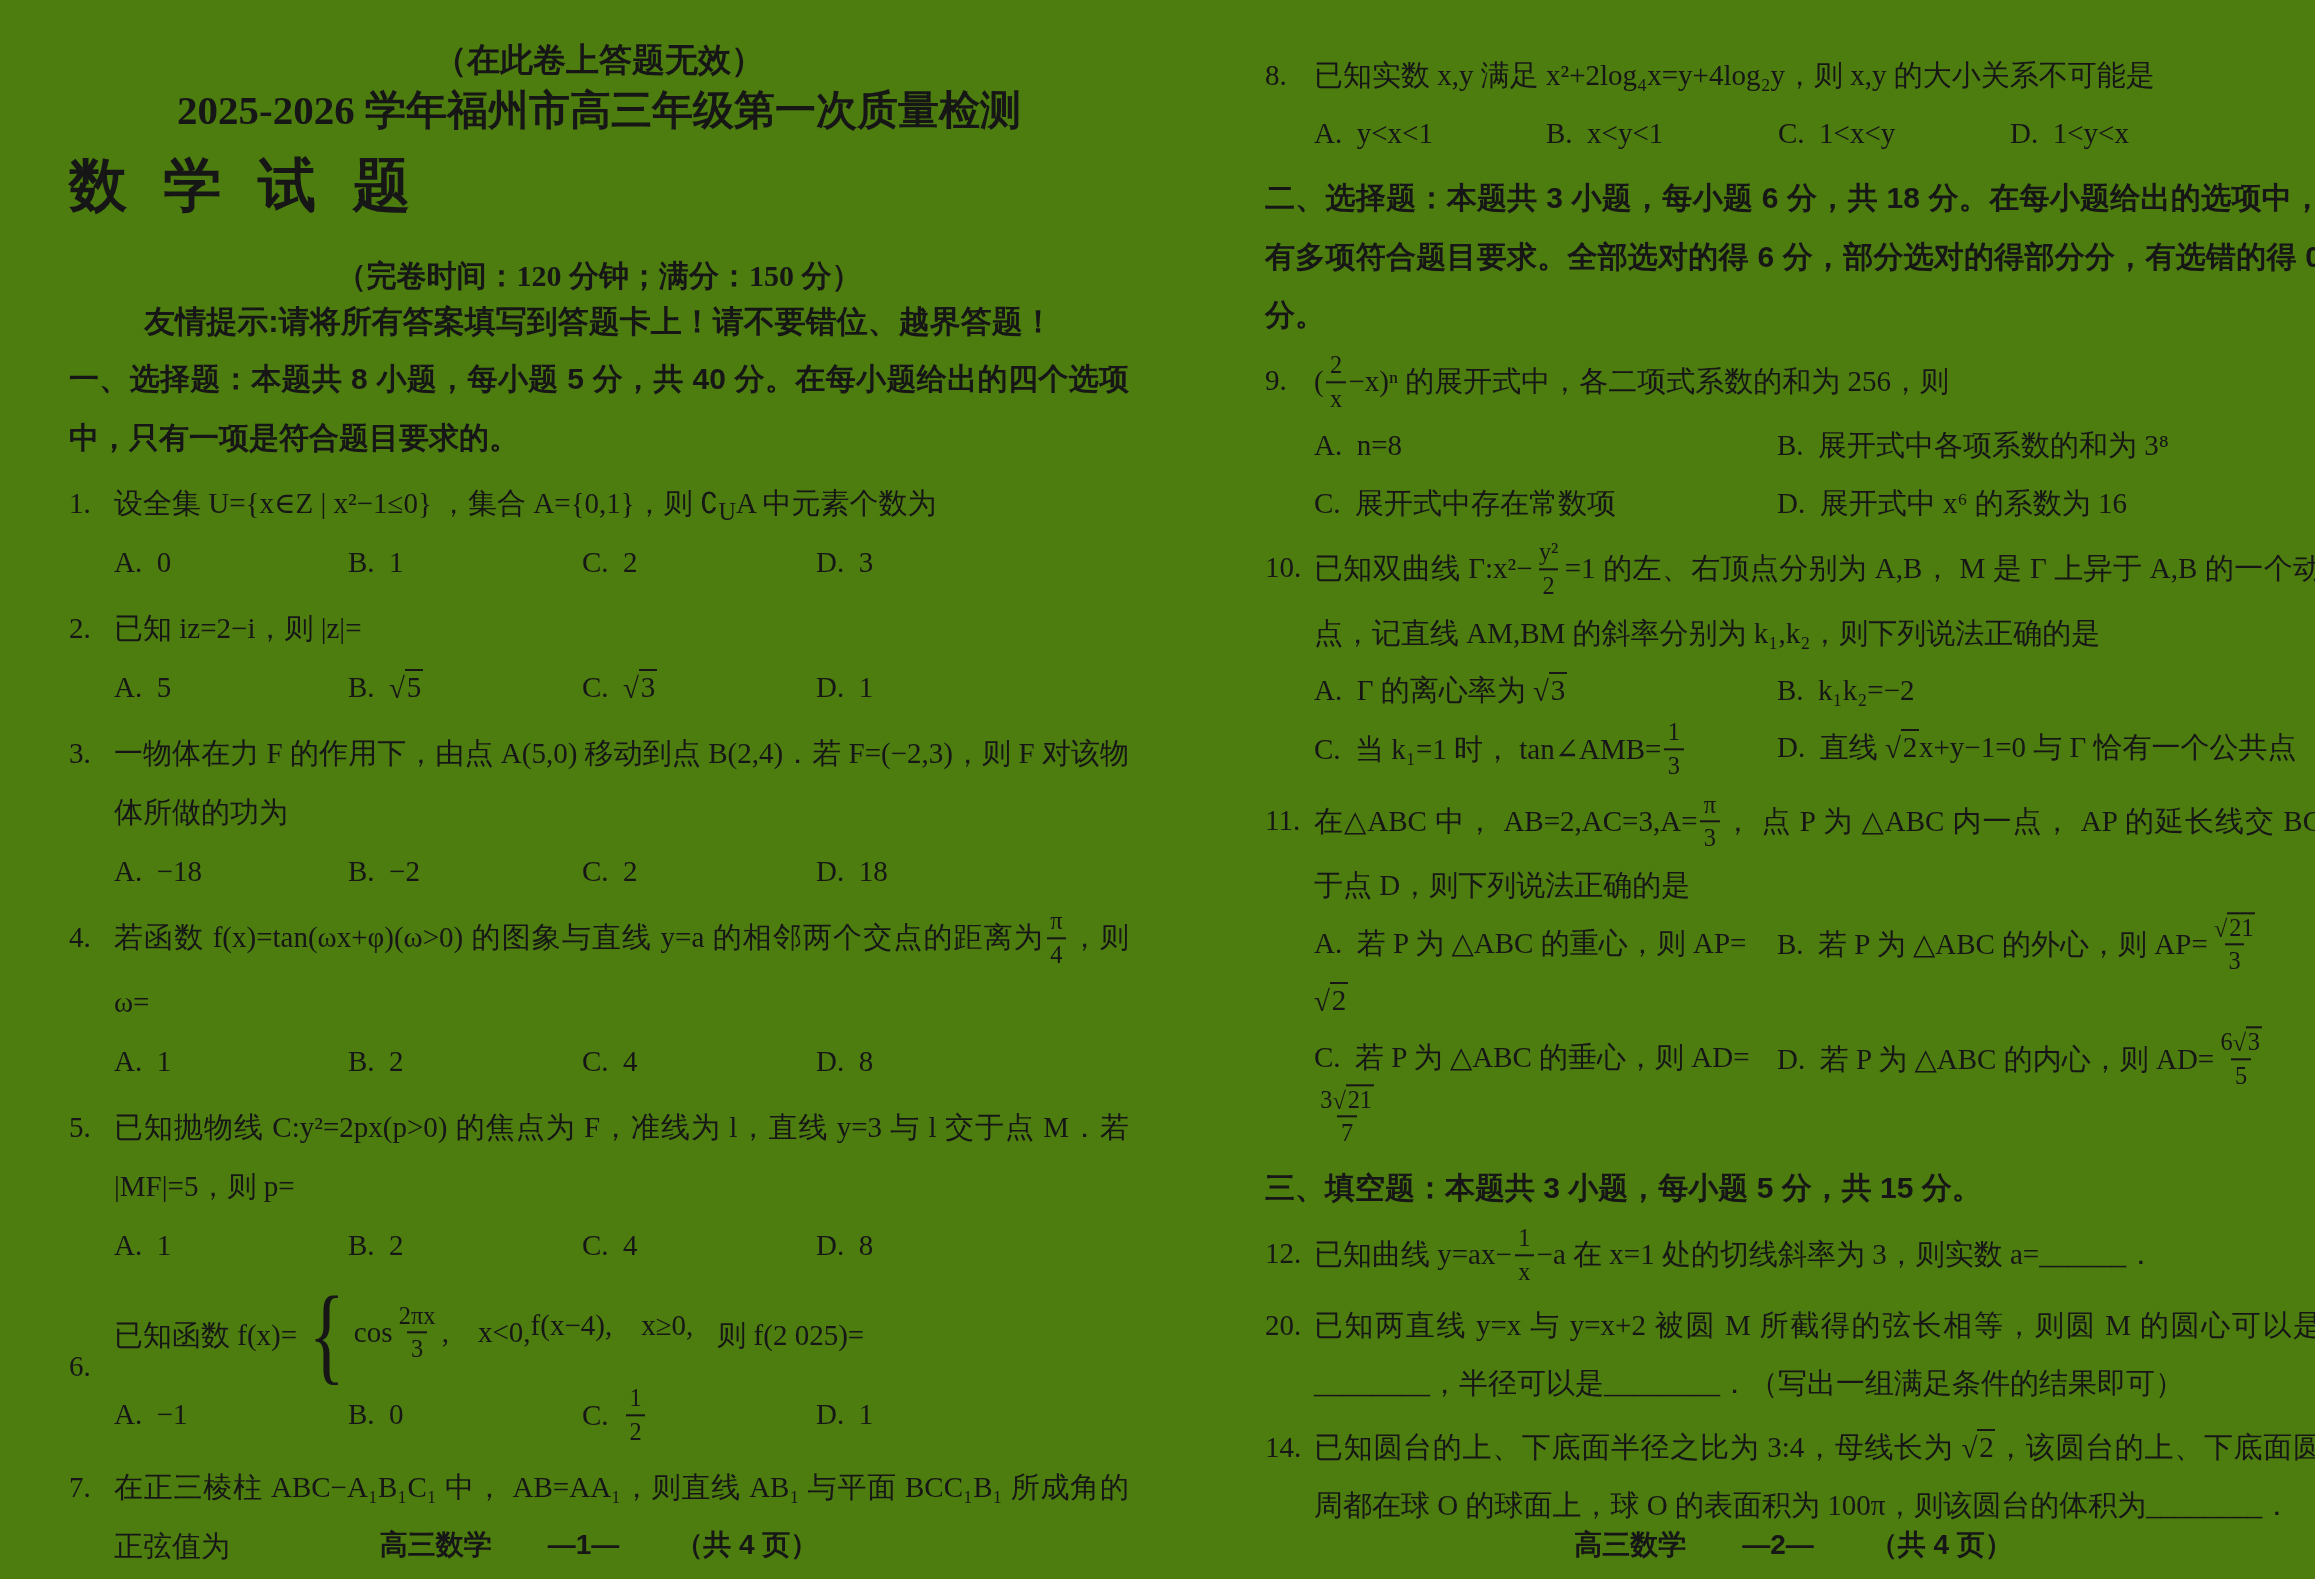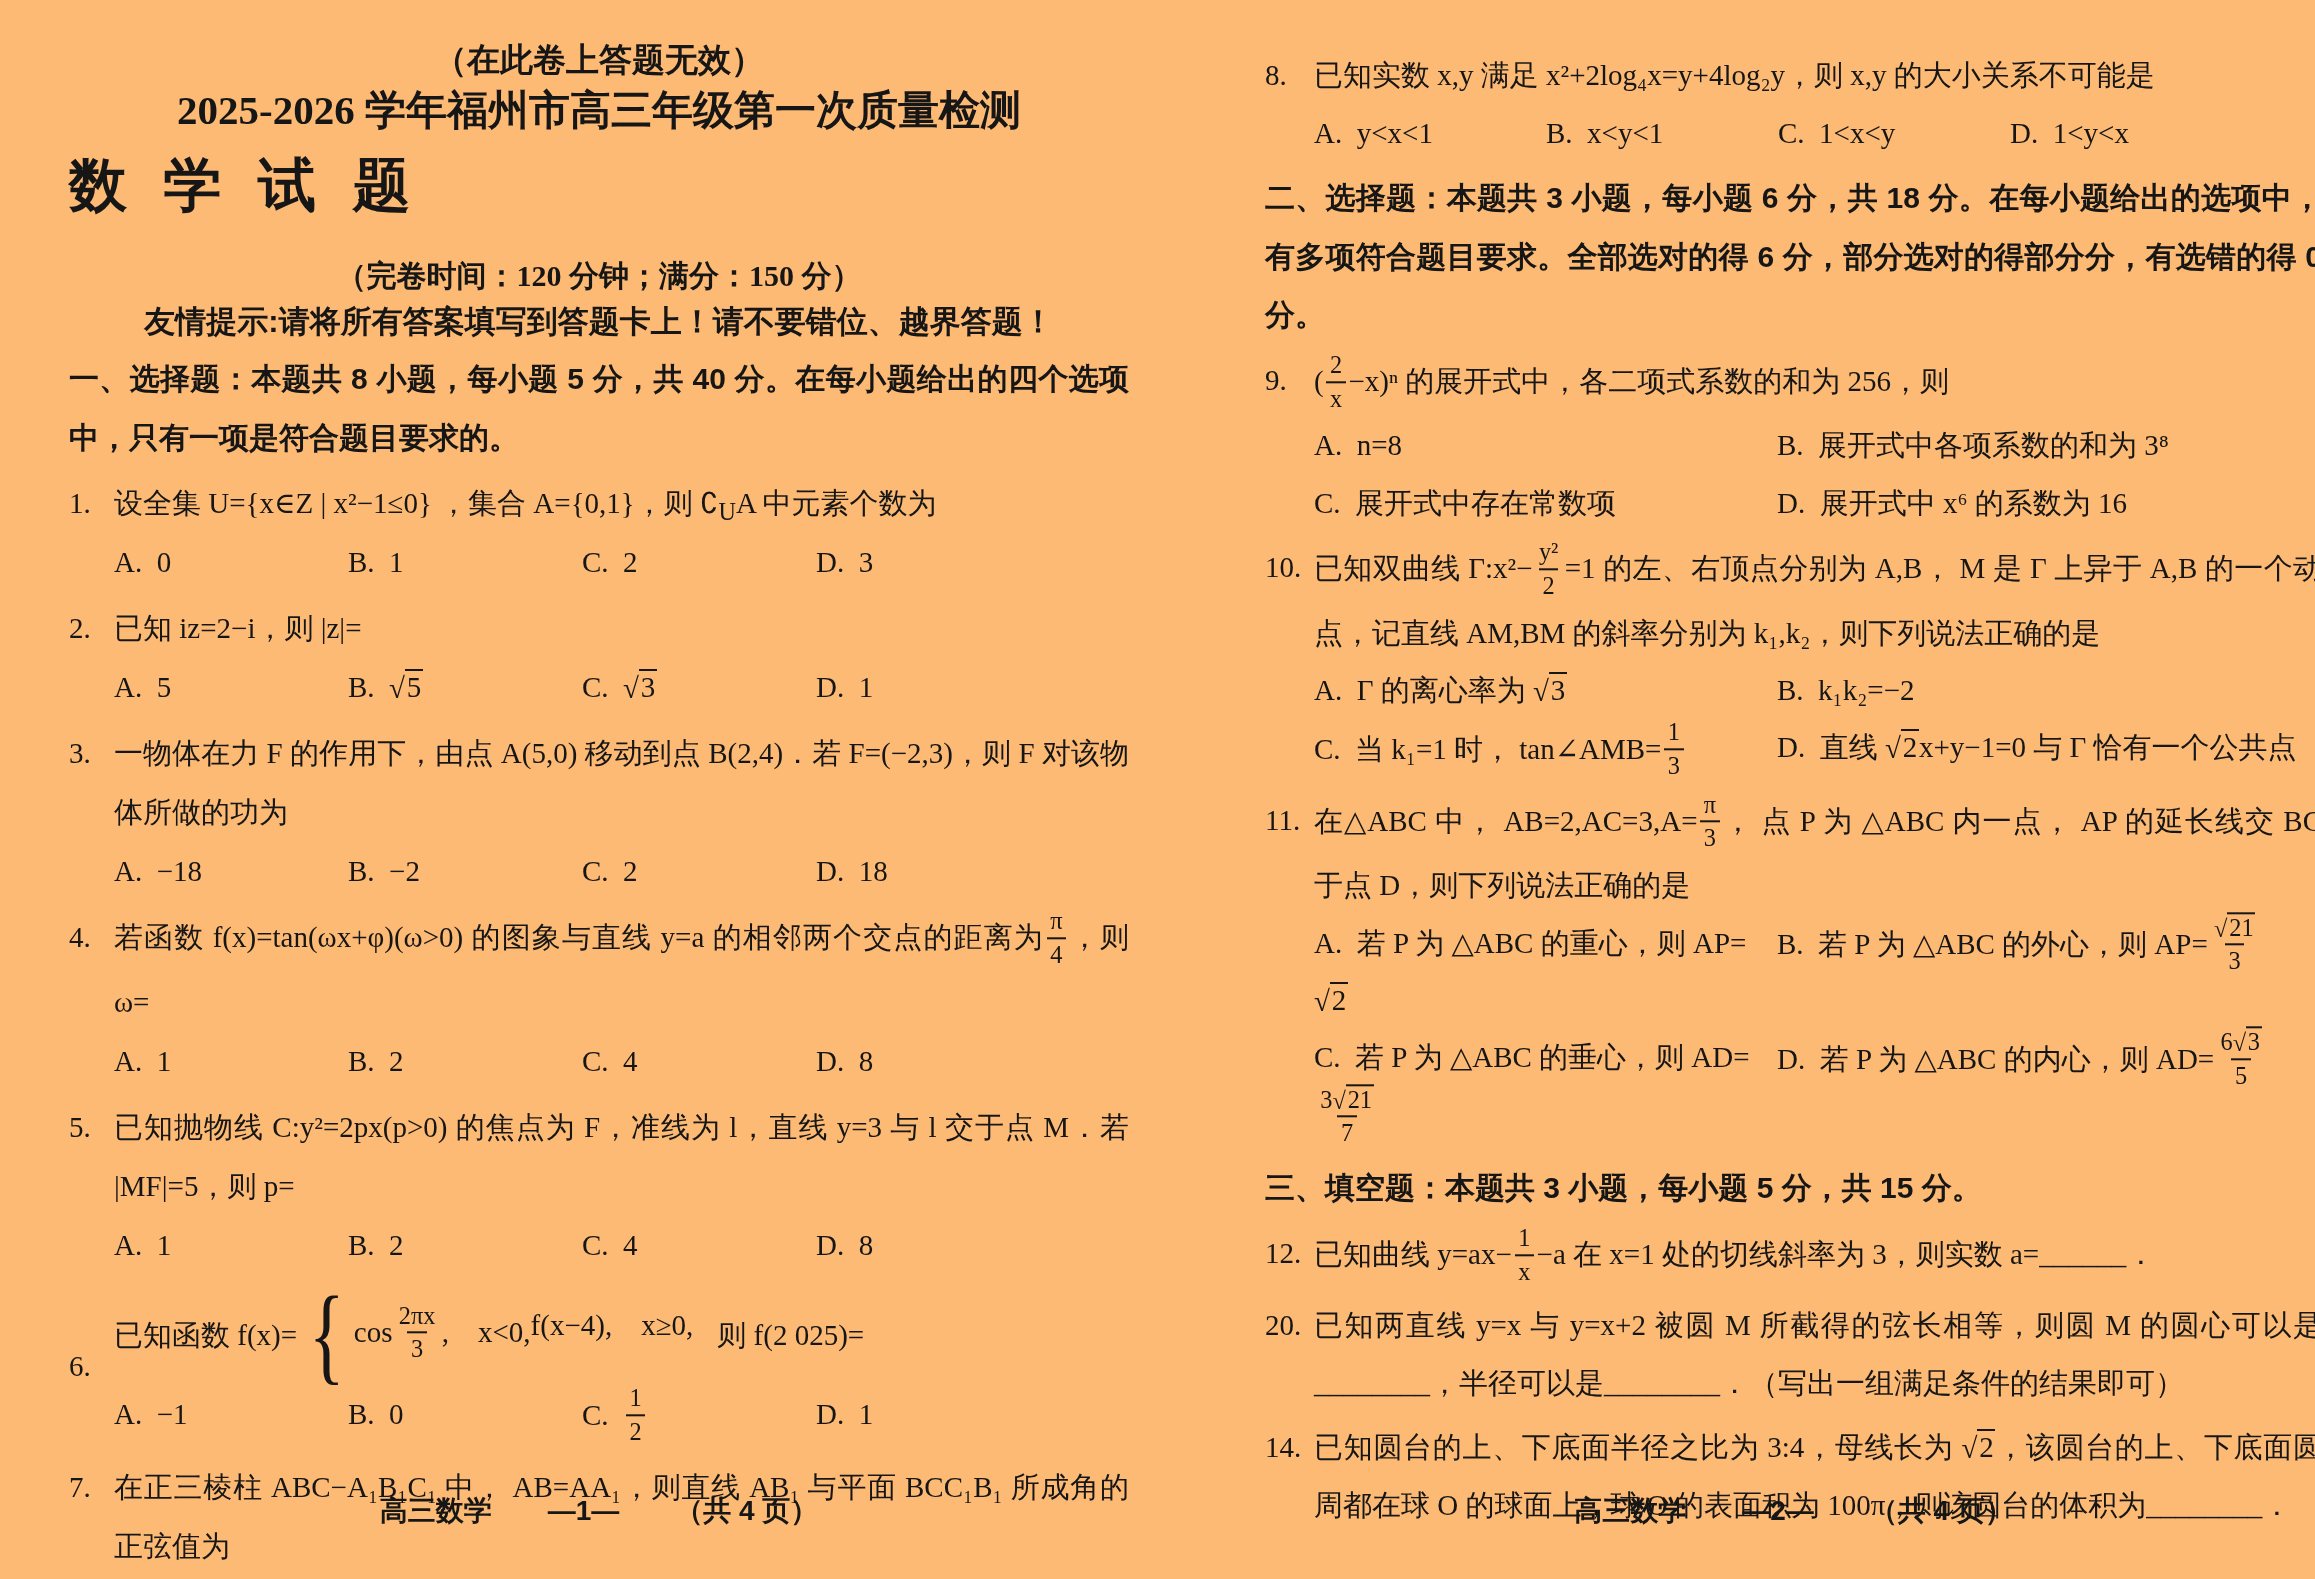--- a/index.html
+++ b/index.html
@@ -1,18 +1,18 @@
 <!DOCTYPE html>
 <html style="font-size:14.5px"><head>
 <meta charset="utf-8">
 <style>
   *{margin:0;padding:0;box-sizing:border-box}
   html,body{width:2316px;height:1579px}
   body{background:#ffffff}
-  .paper{position:relative;width:2316px;height:1579px;background:#fdba74;color:#161616;
+  .paper{position:relative;width:2316px;height:1579px;background:#4d7c0f;color:#161616;
          font-family:"Liberation Serif","DejaVu Serif",serif;overflow:hidden}
   .col{position:absolute;top:0;bottom:0;font-size:29px}
   .col-left{left:69px;width:1060px;padding-top:38px}
   .col-right{left:1265px;width:1057px;padding-top:40px}
 
   .notice{font-size:33px;text-align:center;font-weight:700}
   .exam-title{font-size:41px;text-align:center;font-weight:700;}
   .subject-title{font-size:58px;text-align:left;font-weight:700;margin-top:9px;letter-spacing:11px}
   .time-note{font-size:30px;text-align:center;margin-top:31px;font-weight:700}
   .tip{font-size:31px;text-align:center;margin-top:4px;font-weight:700;
@@ -44,21 +44,21 @@
   .sq .in{border-top:2px solid currentColor;padding:0 1.8px}
   .rad{display:inline-block;transform:translateY(0.9px)}
   sup,sub{line-height:0}
 
   .pw{display:flex;align-items:center;margin:5.4px 0 1.8px 0}
   .pw .pre,.pw .post{line-height:1.5}
   .brace{font-size:107px;font-weight:200;line-height:.9;transform:scaleX(.7);margin:0 1.8px 0 3.6px}
   .cases{display:flex;row-gap:11px;line-height:1.55}
   .post{margin-left:24px}
 
-  .footer{position:absolute;bottom:49px;left:0;width:100%;text-align:center;font-weight:700;
+  .footer{position:absolute;bottom:15px;left:0;width:100%;text-align:center;font-weight:700;
           font-size:28px;font-family:"Liberation Sans","DejaVu Sans",sans-serif}
 </style>
 </head>
 <body>
 
 <div class="paper">
 
   <div class="col col-left">
     <div class="notice">（在此卷上答题无效）</div>
     <div class="exam-title">2025-2026 学年福州市高三年级第一次质量检测</div>

